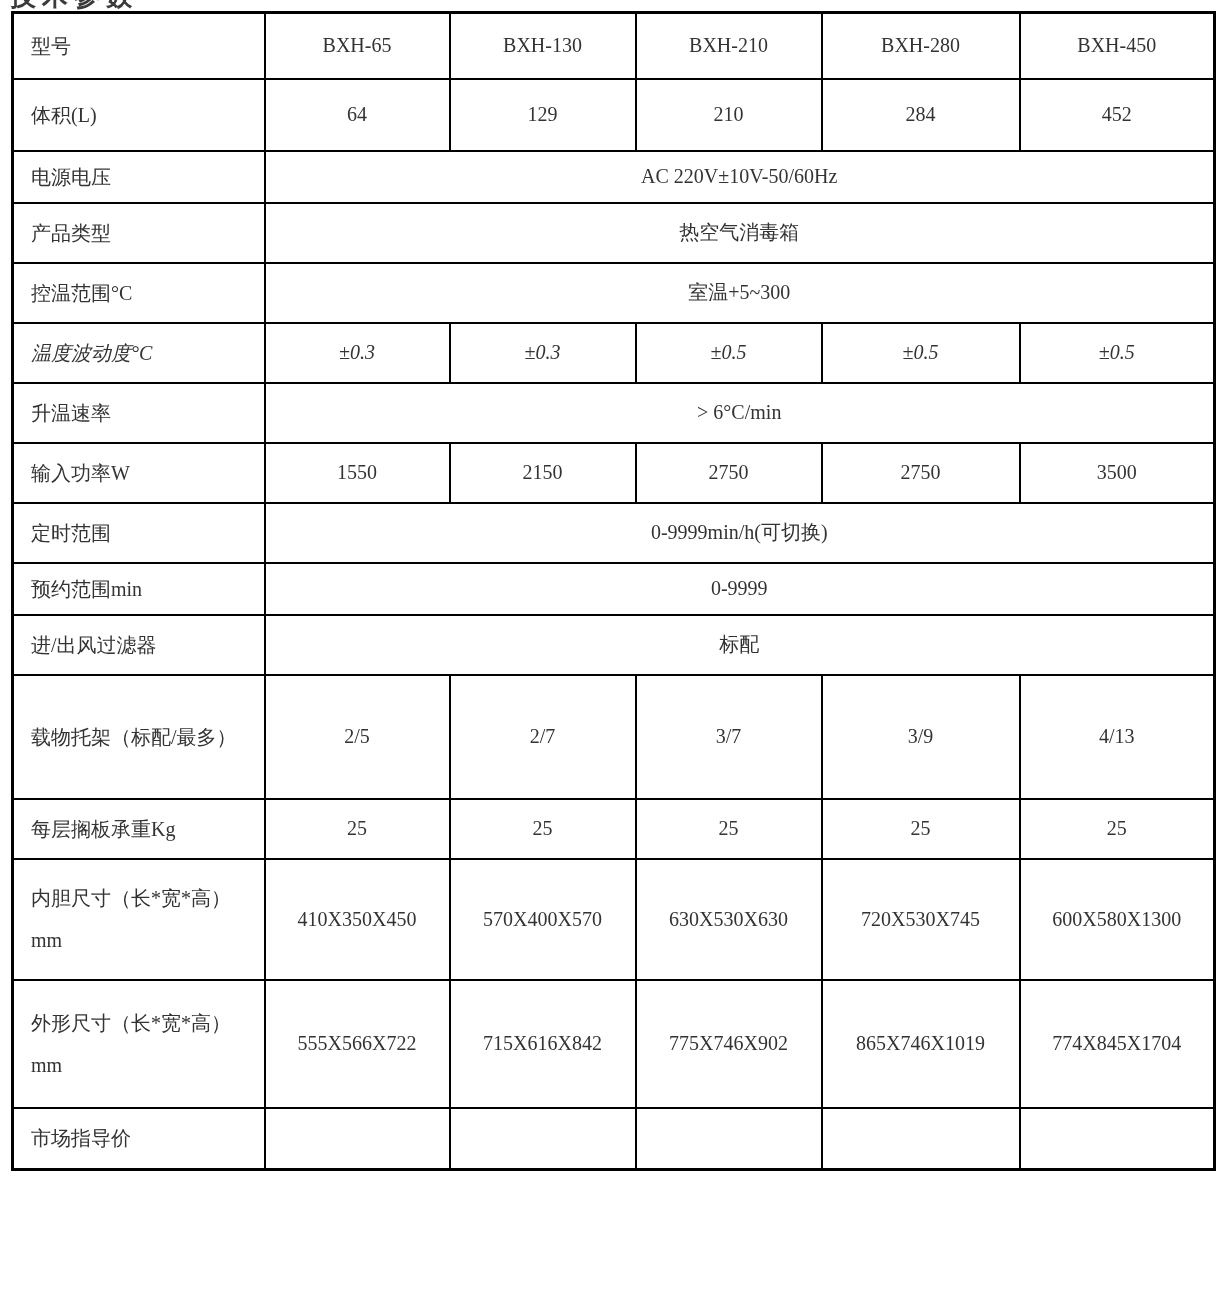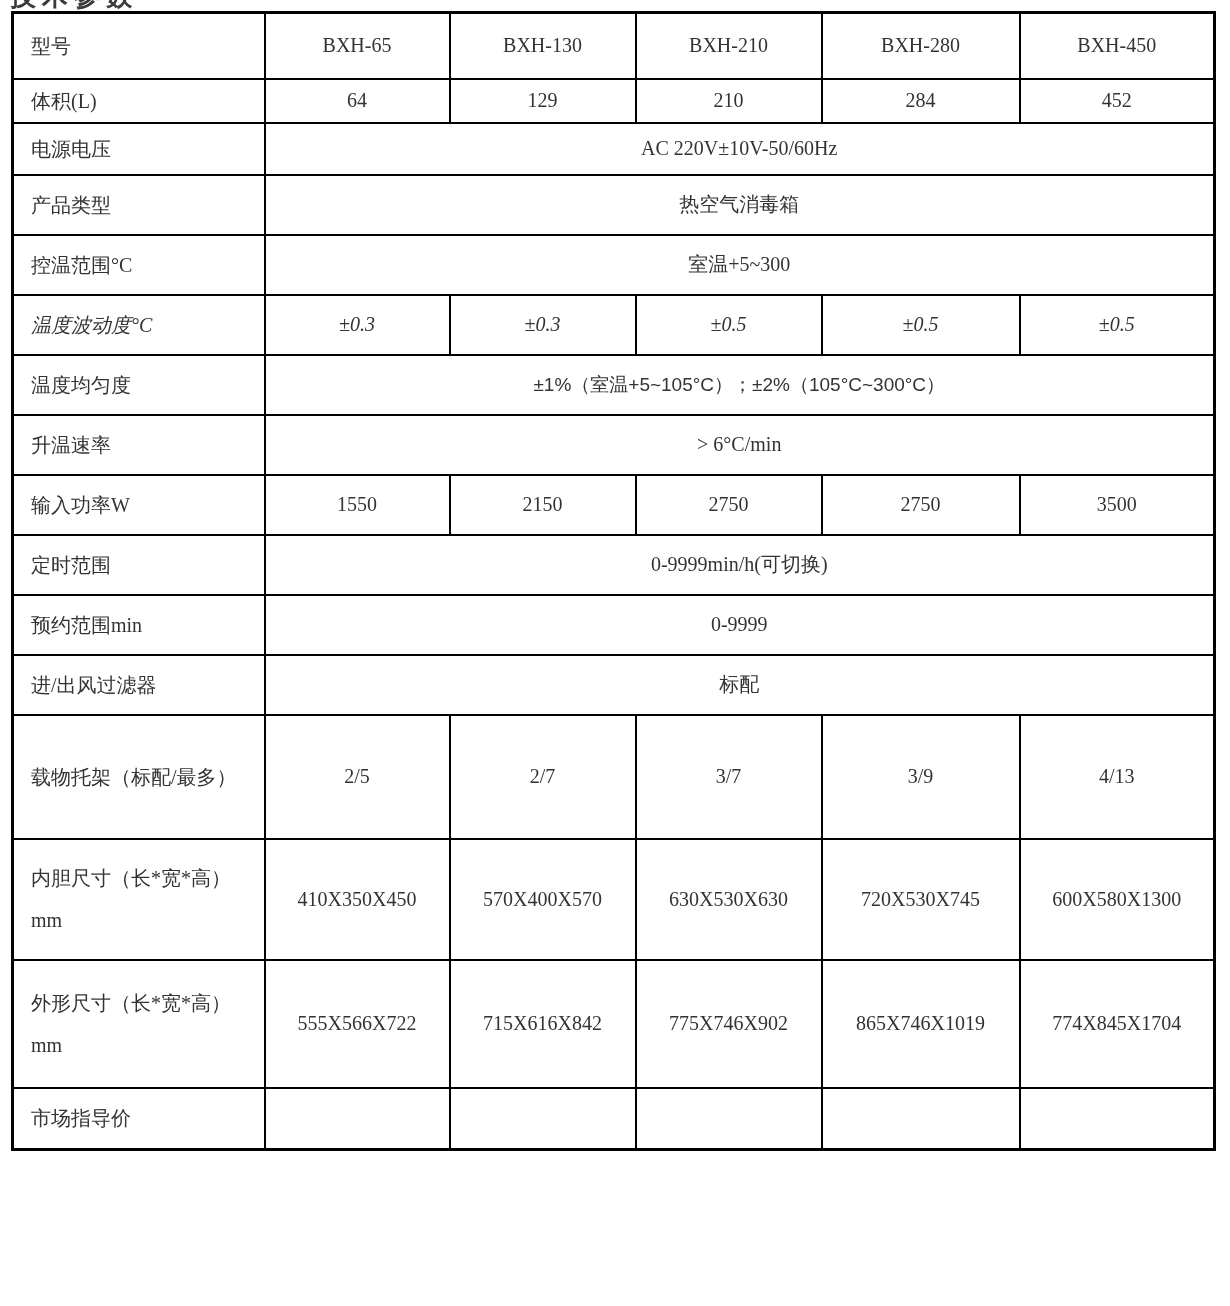--- a/index.html
+++ b/index.html
@@ -84,21 +84,21 @@
   </colgroup>
   <tbody id="spec-body">
       <tr style="height: 66px;">
         <td class="label-cell">型号</td>
         <td class="value-cell">BXH-65</td>
         <td class="value-cell">BXH-130</td>
         <td class="value-cell">BXH-210</td>
         <td class="value-cell">BXH-280</td>
         <td class="value-cell">BXH-450</td>
       </tr>
-      <tr style="height: 44px;">
+      <tr style="height: 72px;">
         <td class="label-cell">体积(L)</td>
         <td class="value-cell">64</td>
         <td class="value-cell">129</td>
         <td class="value-cell">210</td>
         <td class="value-cell">284</td>
         <td class="value-cell">452</td>
       </tr>
       <tr style="height: 52px;">
         <td class="label-cell">电源电压</td>
         <td class="value-cell" colspan="5">AC 220V±10V-50/60Hz</td>
@@ -112,55 +112,59 @@
         <td class="value-cell" colspan="5">室温+5~300</td>
       </tr>
       <tr style="height: 60px; font-style: italic;">
         <td class="label-cell">温度波动度°C</td>
         <td class="value-cell">±0.3</td>
         <td class="value-cell">±0.3</td>
         <td class="value-cell">±0.5</td>
         <td class="value-cell">±0.5</td>
         <td class="value-cell">±0.5</td>
       </tr>
-      <tr class="variant-sans" style="height: 60px;">
-        <td class="label-cell">温度均匀度</td>
-        <td class="value-cell" colspan="5">±1%（室温+5~105°C）；±2%（105°C~300°C）</td>
-      </tr>
       <tr style="height: 60px;">
         <td class="label-cell">升温速率</td>
         <td class="value-cell" colspan="5">&gt; 6°C/min</td>
       </tr>
       <tr style="height: 60px;">
         <td class="label-cell">输入功率W</td>
         <td class="value-cell">1550</td>
         <td class="value-cell">2150</td>
         <td class="value-cell">2750</td>
         <td class="value-cell">2750</td>
         <td class="value-cell">3500</td>
       </tr>
       <tr style="height: 60px;">
         <td class="label-cell">定时范围</td>
         <td class="value-cell" colspan="5">0-9999min/h(可切换)</td>
       </tr>
-      <tr style="height: 60px;">
+      <tr style="height: 52px;">
         <td class="label-cell">预约范围min</td>
         <td class="value-cell" colspan="5">0-9999</td>
       </tr>
       <tr style="height: 60px; margin-left: 36px;">
         <td class="label-cell">进/出风过滤器</td>
         <td class="value-cell" colspan="5">标配</td>
       </tr>
       <tr style="height: 124px;">
         <td class="label-cell">载物托架（标配/最多）</td>
         <td class="value-cell">2/5</td>
         <td class="value-cell">2/7</td>
         <td class="value-cell">3/7</td>
         <td class="value-cell">3/9</td>
         <td class="value-cell">4/13</td>
+      </tr>
+      <tr style="height: 60px;">
+        <td class="label-cell">每层搁板承重Kg</td>
+        <td class="value-cell">25</td>
+        <td class="value-cell">25</td>
+        <td class="value-cell">25</td>
+        <td class="value-cell">25</td>
+        <td class="value-cell">25</td>
       </tr>
       <tr style="height: 121px; margin-left: 44px;">
         <td class="label-cell">内胆尺寸（长*宽*高）mm</td>
         <td class="value-cell">410X350X450</td>
         <td class="value-cell">570X400X570</td>
         <td class="value-cell">630X530X630</td>
         <td class="value-cell">720X530X745</td>
         <td class="value-cell">600X580X1300</td>
       </tr>
       <tr style="height: 128px;">

